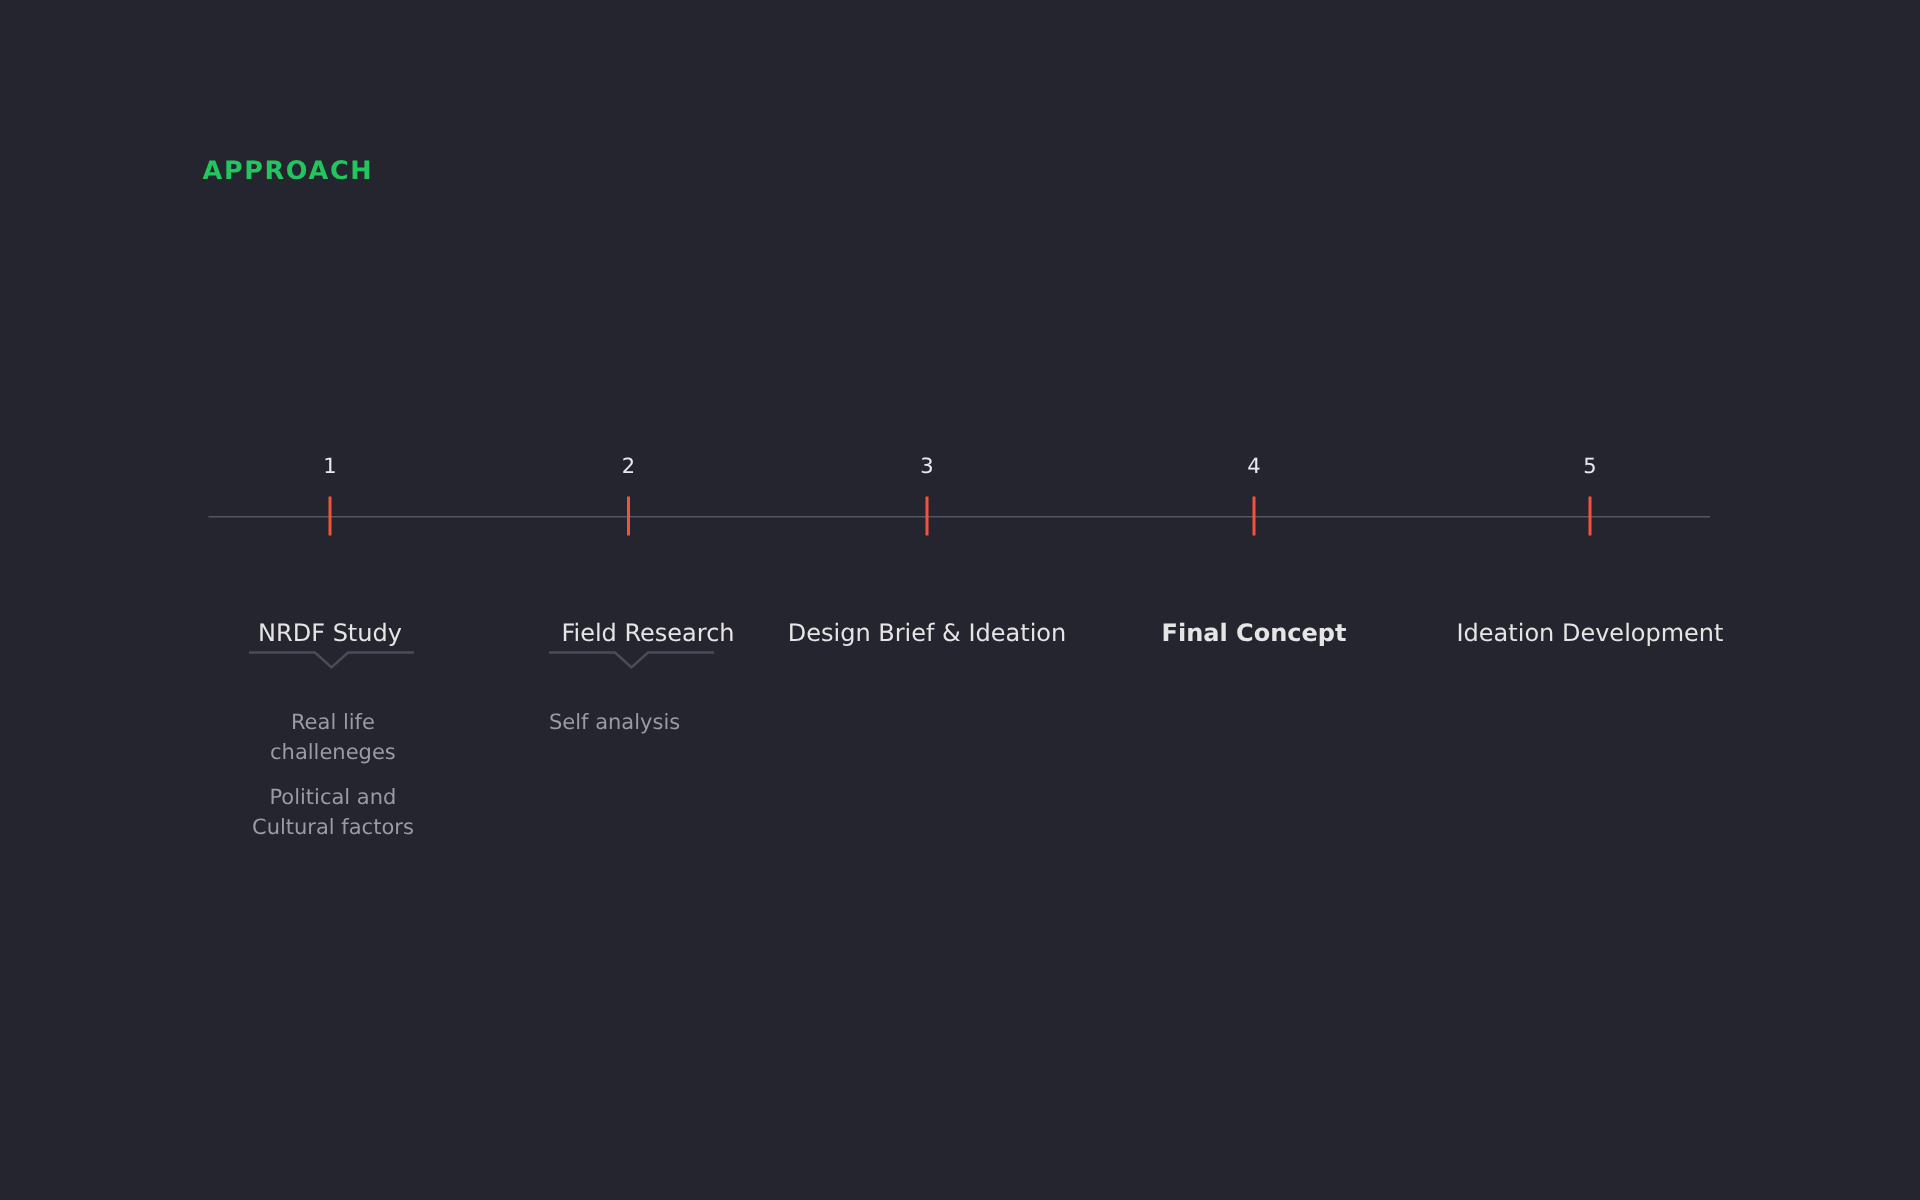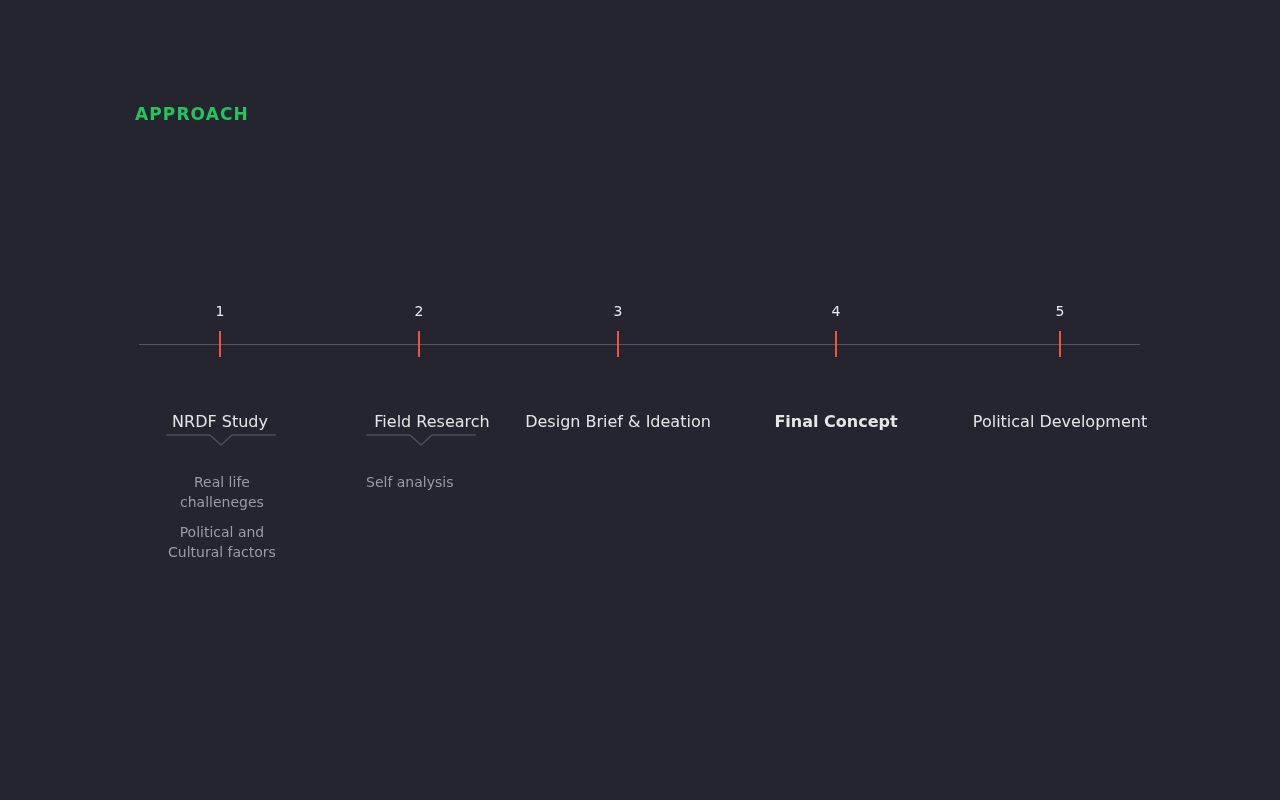--- a/index.html
+++ b/index.html
@@ -141,16 +141,16 @@
         <div class="subitem">Self analysis</div>
       </div>
       <div class="tick" style="left: 618px;"></div>
       <div class="tick-number" style="left: 618px;">3</div>
       <div class="stage-label" style="left: 618px;">Design Brief &amp; Ideation</div>
       <div class="tick" style="left: 836px;"></div>
       <div class="tick-number" style="left: 836px;">4</div>
       <div class="stage-label" style="left: 836px; font-weight: bold;">Final Concept</div>
       <div class="tick" style="left: 1060px;"></div>
       <div class="tick-number" style="left: 1060px;">5</div>
-      <div class="stage-label" style="left: 1060px;">Political Development</div>
+      <div class="stage-label" style="left: 1060px;">Ideation Development</div>
     </div>
 
 </div>
 
 </body></html>

